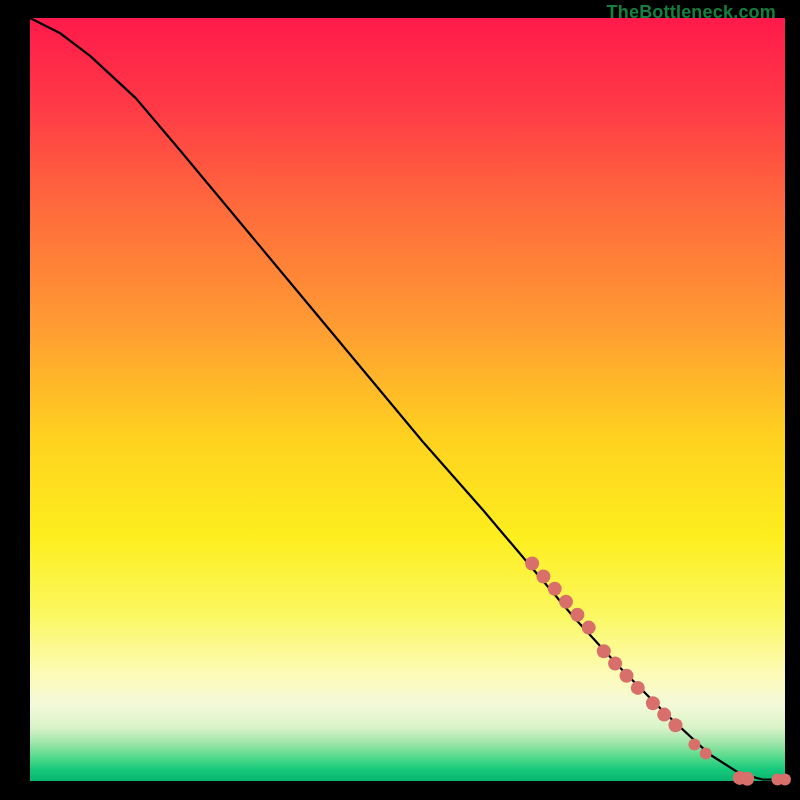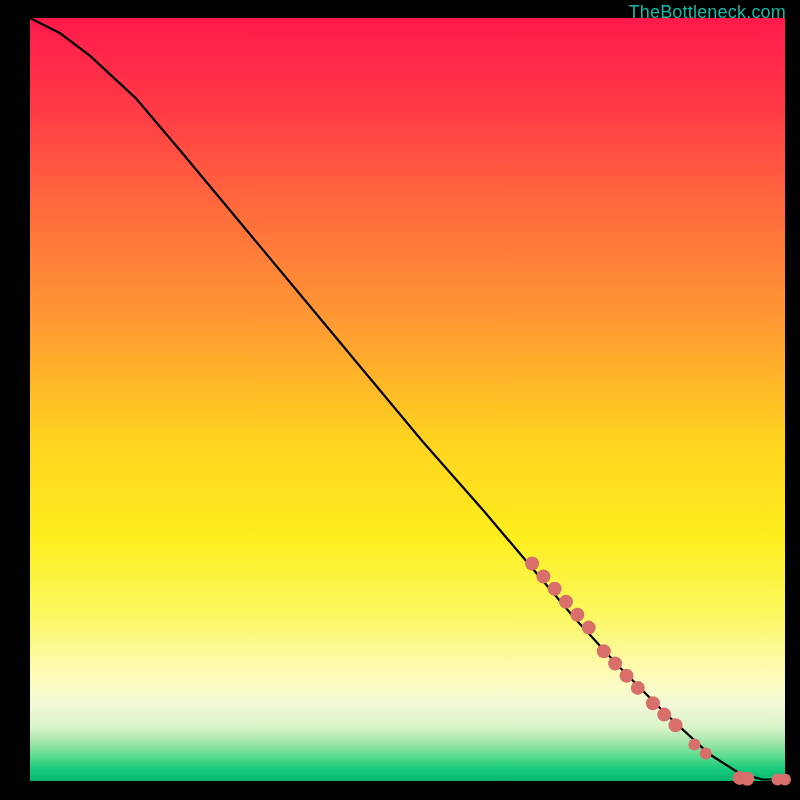--- a/index.html
+++ b/index.html
@@ -45,25 +45,25 @@
   svg.overlay {
     position: absolute;
     inset: 0;
     width: 100%;
     height: 100%;
     overflow: visible;
   }
   .attrib {
     position: absolute;
     top: 2px;
-    right: 14px;
+    right: 24px;
     font-family: Arial, Helvetica, sans-serif;
     font-size: 18px;
-    font-weight: 400;
-    color: #14b8a6;
+    font-weight: 700;
+    color: #15803d;
     letter-spacing: 0.2px;
   }
 </style>
 </head>
 <body>
 
 <div class="stage">
   <div class="plot-area">
     <div class="gradient"></div>
     <svg class="overlay" viewBox="0 0 755 763" preserveAspectRatio="none">

